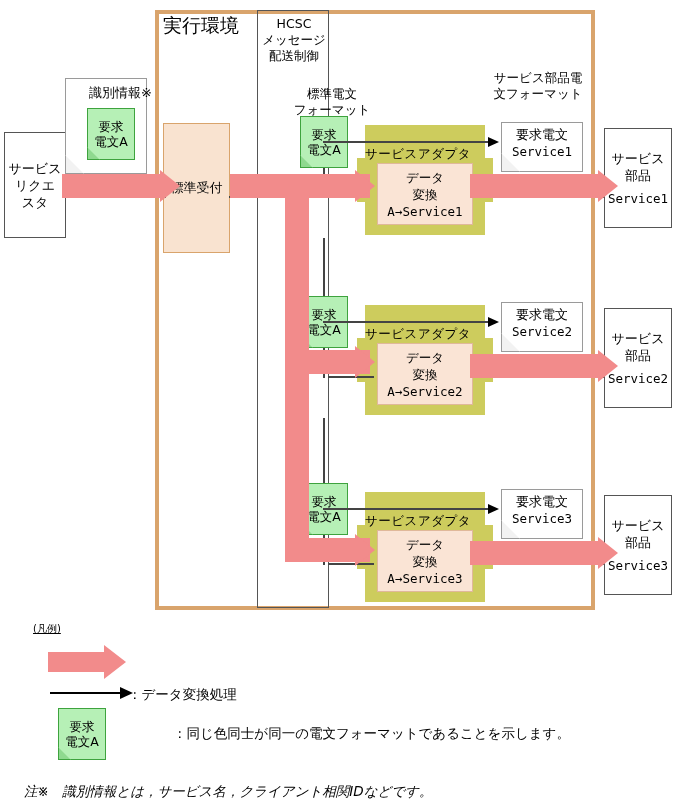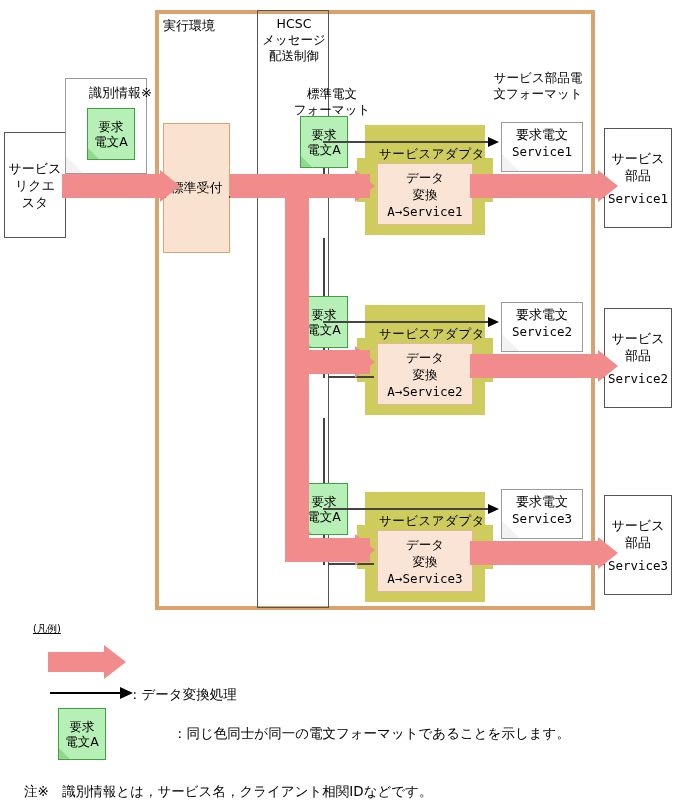--- a/index.html
+++ b/index.html
@@ -22,21 +22,21 @@
     height: 809px;
   }
   .abs { position: absolute; box-sizing: border-box; }
 
   
   .env-box {
     border: 4px solid #d9a46c;
     background: #ffffff;
   }
   .env-label {
-    font-size: 13px;
+    font-size: 19px;
     line-height: 15px;
     white-space: nowrap;
   }
 
   
   .plain-box {
     border: 1.5px solid #555555;
     background: #ffffff;
     display: flex;
     flex-direction: column;
@@ -76,21 +76,21 @@
     font-size: 13px;
   }
 
   
   .adapter {
     background: #cdcc5d;
   }
   .adapter-label {
     position: absolute;
     left: 0; right: 0;
-    text-align: right;
+    text-align: left;
     font-size: 12.5px;
     white-space: nowrap;
     letter-spacing: 0.5px;
   }
   .adapter-inner {
     border: 1px solid #e0b89a;
     background: #fae4d5;
     display: flex;
     flex-direction: column;
     align-items: center;
@@ -454,15 +454,15 @@
   <div class="note" style="left:58px; top:708px; width:48px; height:52px;">
     <div class="note-body"></div>
     <div class="note-fold"></div>
     <div class="note-text">
       <span>要求</span><br>
       <span>電文A</span>
     </div>
   </div>
   <div class="legend-text" style="left:128px; top:724px;margin-left:45px;">：同じ色同士が同一の電文フォーマットであることを示します。</div>
 
-  <div class="note-footer" style="left:24px; top:783px;">注※　識別情報とは，サービス名，クライアント相関IDなどです。</div>
+  <div class="note-footer" style="left:24px; top:783px;font-style:italic;">注※　識別情報とは，サービス名，クライアント相関IDなどです。</div>
 
 </div>
 
 </body></html>

